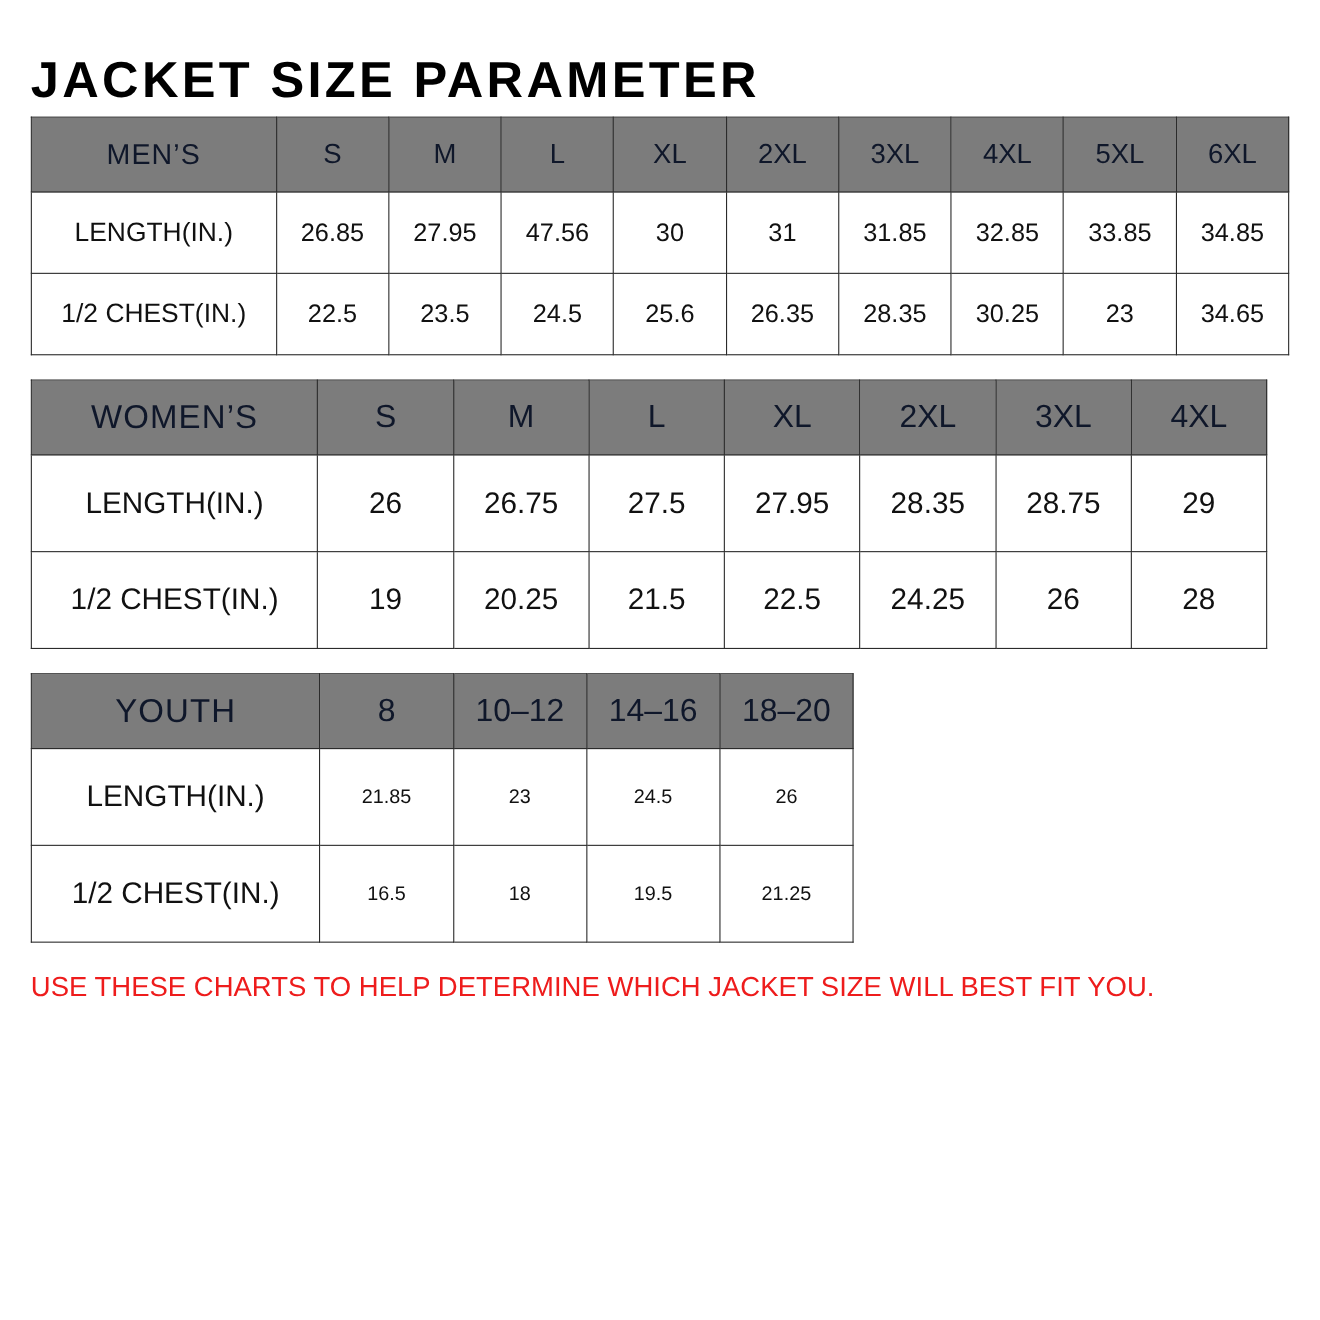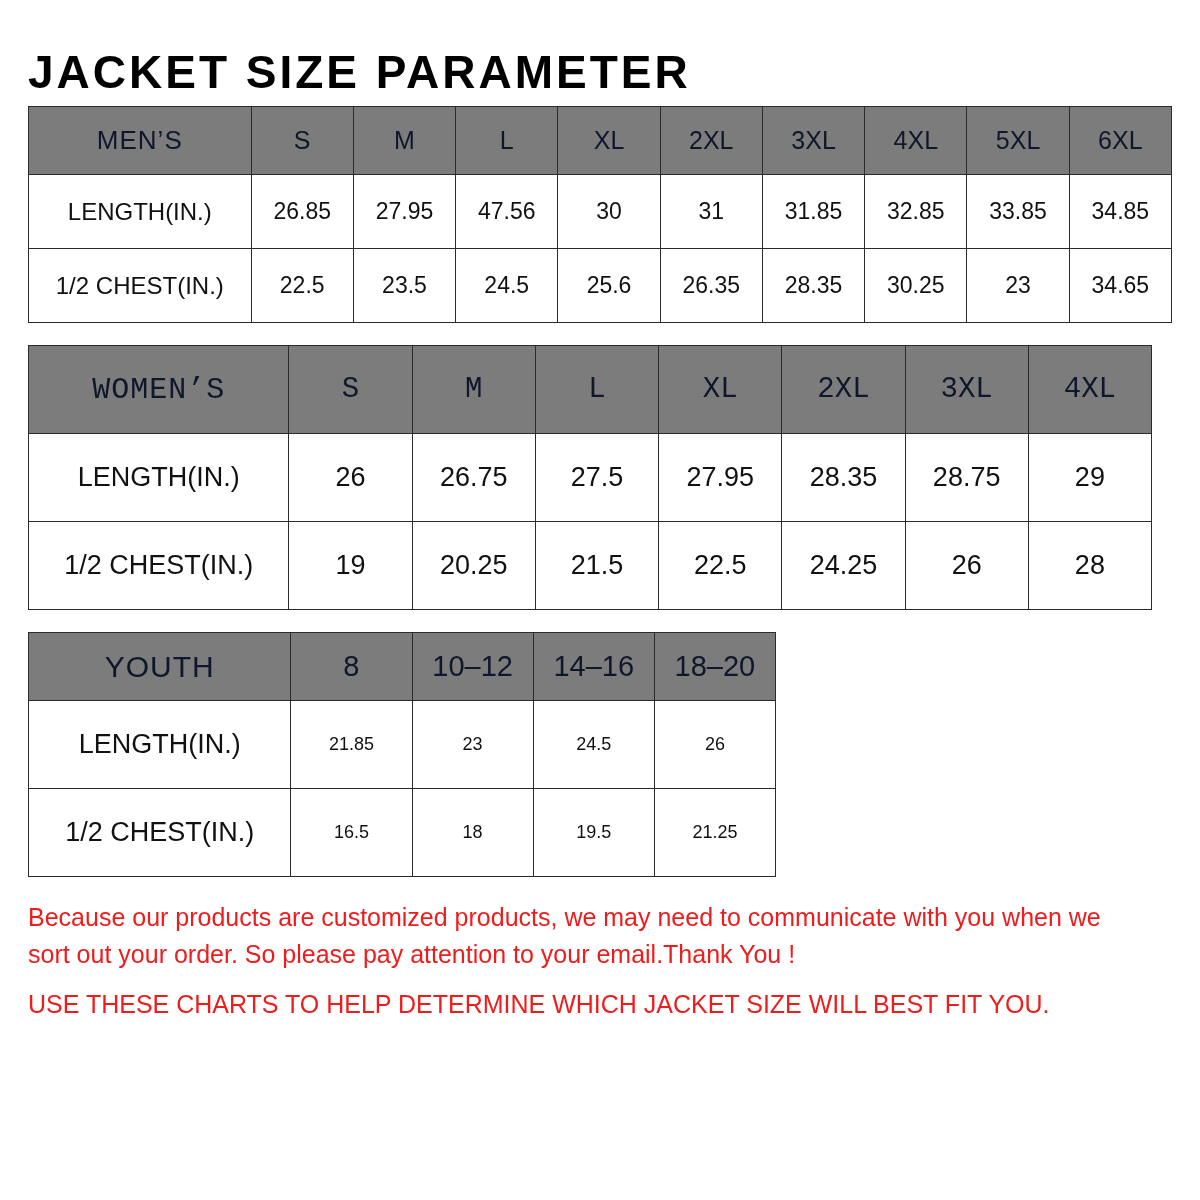--- a/index.html
+++ b/index.html
@@ -70,21 +70,21 @@
   #mens-table .c0 { width: 222px; }
   #mens-table .cn { width: 102px; }
   #mens-table thead td { height: 68px; }
   #mens-table tbody td { height: 74px; }
   #mens-table tbody td.row-label { font-size: 24px; }
 
   
   #womens-table { width: 1124px; }
   #womens-table .c0 { width: 260px; }
   #womens-table .cn { width: 123px; }
-  #womens-table thead td { height: 88px; font-family: Liberation Mono, monospace; }
+  #womens-table thead td { height: 68px; }
   #womens-table thead td.head-label { font-size: 30px; }
   #womens-table thead td.size-head { font-size: 29px; }
   #womens-table tbody td { height: 88px; font-size: 27px; }
   #womens-table tbody td.row-label { font-size: 27px; }
 
   
   #youth-table { width: 748px; }
   #youth-table .c0 { width: 262px; }
   #youth-table .cn { width: 121px; }
   #youth-table thead td { height: 68px; }
@@ -241,16 +241,15 @@
       <tr>
         <td class="row-label">1/2 CHEST(IN.)</td>
         <td>16.5</td>
         <td>18</td>
         <td>19.5</td>
         <td>21.25</td>
       </tr>
     </tbody>
   </table>
 
-  <div class="footer-red">Because our products are customized products, we may need to communicate with you when we sort out your order. So please pay attention to your email.Thank You !</div>
   <div class="footer-red second">USE THESE CHARTS TO HELP DETERMINE WHICH JACKET SIZE WILL BEST FIT YOU.</div>
 
 </div>
 
 </body></html>

